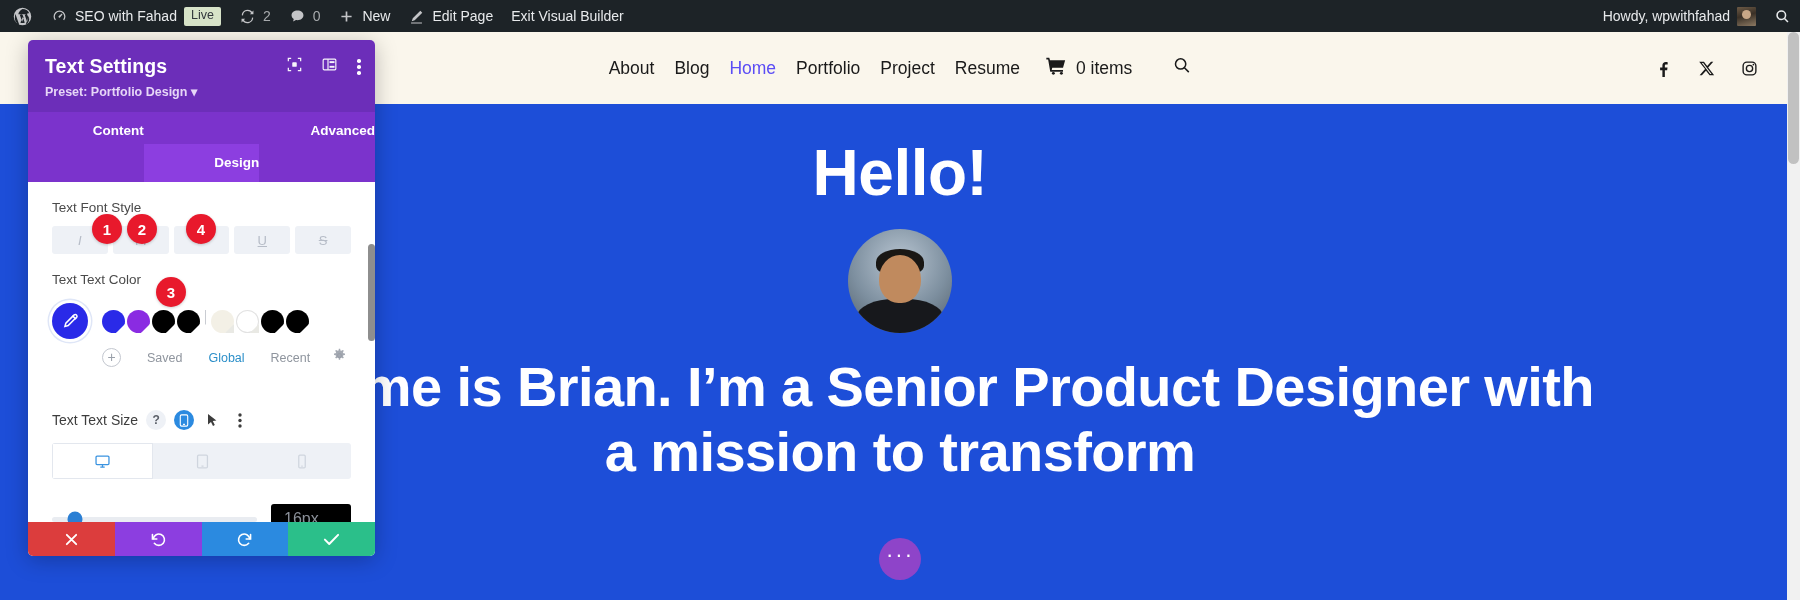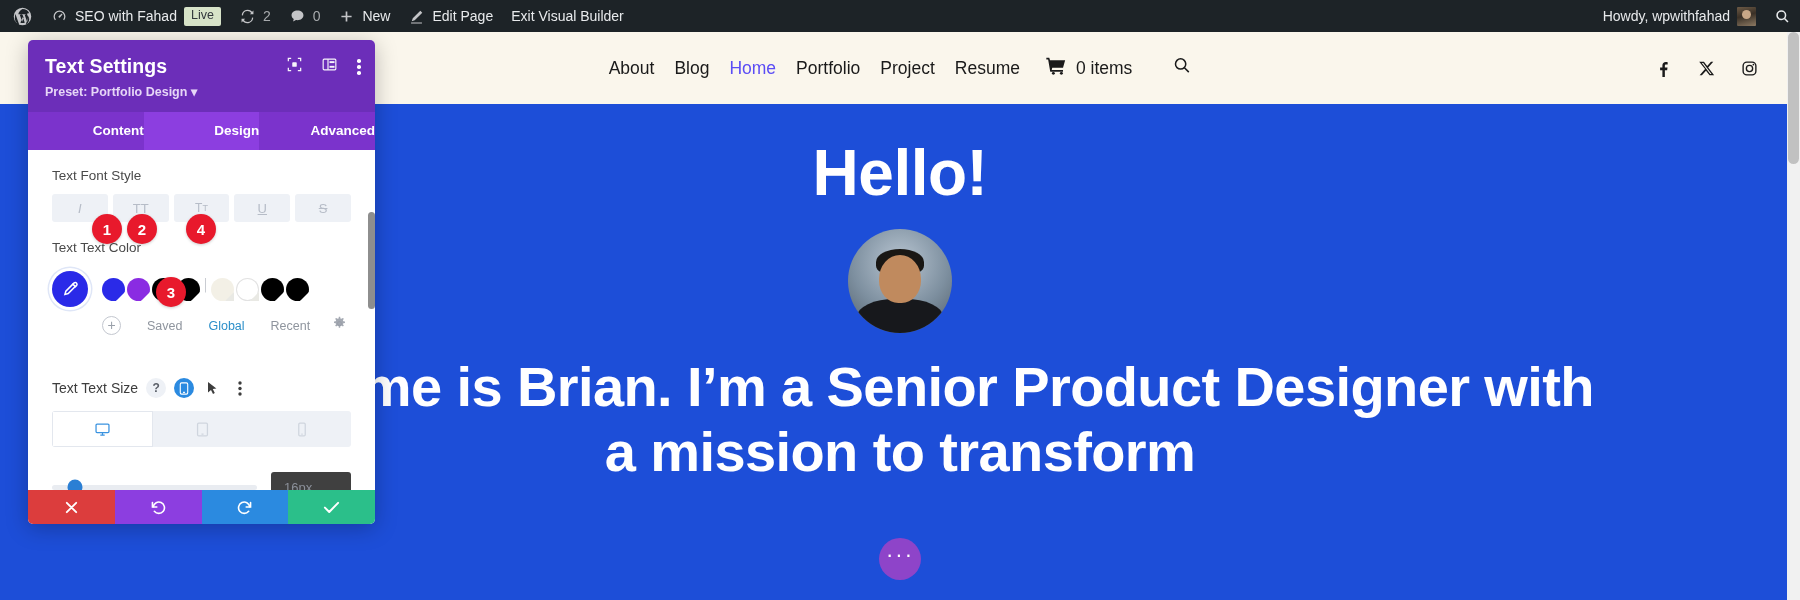--- a/index.html
+++ b/index.html
@@ -137,21 +137,21 @@
     position: absolute; left: 0; width: 3.5px; height: 3.5px; border-radius: 50%;
     background: #fff; display: block;
   }
   .dots-v i:nth-child(1){ top: 1px; } .dots-v i:nth-child(2){ top: 7px; } .dots-v i:nth-child(3){ top: 13px; }
 
   .tabs { display: flex; background: #7b33cc; }
   .tab {
     flex: 1; text-align: right; padding: 11px 0 12px;
     color: #fff; font-size: 13.5px; font-weight: 700;
   }
-  .tab.active { background: #8c3ee0; }
+  .tab.active { background: #8c3ee0; margin-top: 32px; }
 
   .panel-body { background: #fff; position: relative; padding: 0 0 0 0; height: 340px; overflow: hidden; }
   .group { padding: 18px 24px 0; }
   .field-label {
     font-size: 13.5px; color: #4a4a4a; font-weight: 400;
   }
   .fontstyle-row { display: flex; gap: 5px; margin-top: 11px; }
   .fs-btn {
     flex: 1; height: 28px; background: #eef1f6; border-radius: 3px;
     display: flex; align-items: center; justify-content: center;
@@ -215,23 +215,23 @@
   .dev.active { background: #fff; border: 1px solid #e3e7ee; }
   .dev svg { display: block; }
 
   .slider-row { display: flex; align-items: center; margin-top: 25px; gap: 14px; }
   .slider { flex: 1; height: 5px; background: #e9ecf1; border-radius: 3px; position: relative; }
   .slider .knob {
     position: absolute; left: 11%; top: 50%; transform: translate(-50%,-50%);
     width: 15px; height: 15px; border-radius: 50%; background: #2b7fd4;
   }
   .size-val {
-    width: 80px; height: 30px; background: #404040; border-radius: 3px;
+    width: 80px; height: 30px; background: #000000; border-radius: 3px;
     display: flex; align-items: center; padding-left: 13px;
-    color: #8b9099; font-size: 13px;
+    color: #8b9099; font-size: 16px;
   }
 
   .panel-scroll {
     position: absolute; right: 0; top: 62px; width: 7px; height: 97px;
     background: #8e8e8e; border-radius: 4px;
   }
 
   .panel-actions { display: flex; height: 34px; }
   .pa { flex: 1; display: flex; align-items: center; justify-content: center; }
   .pa.close { background: #dc3d3d; }

